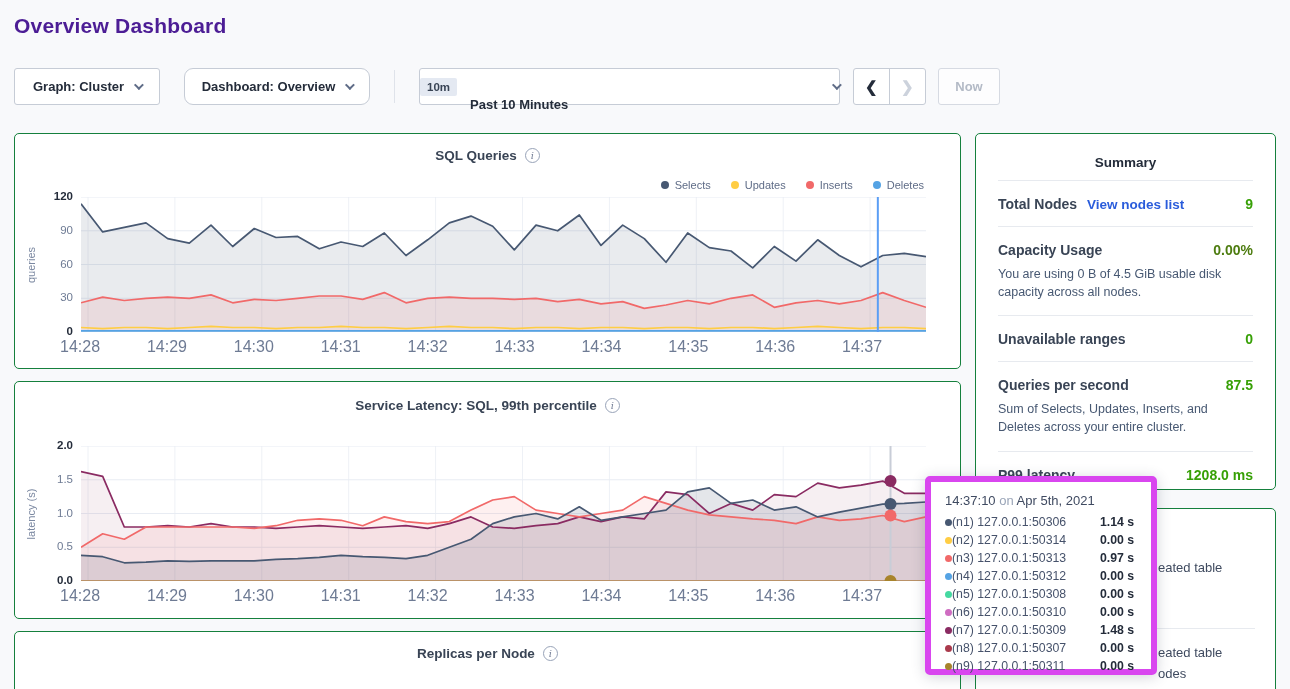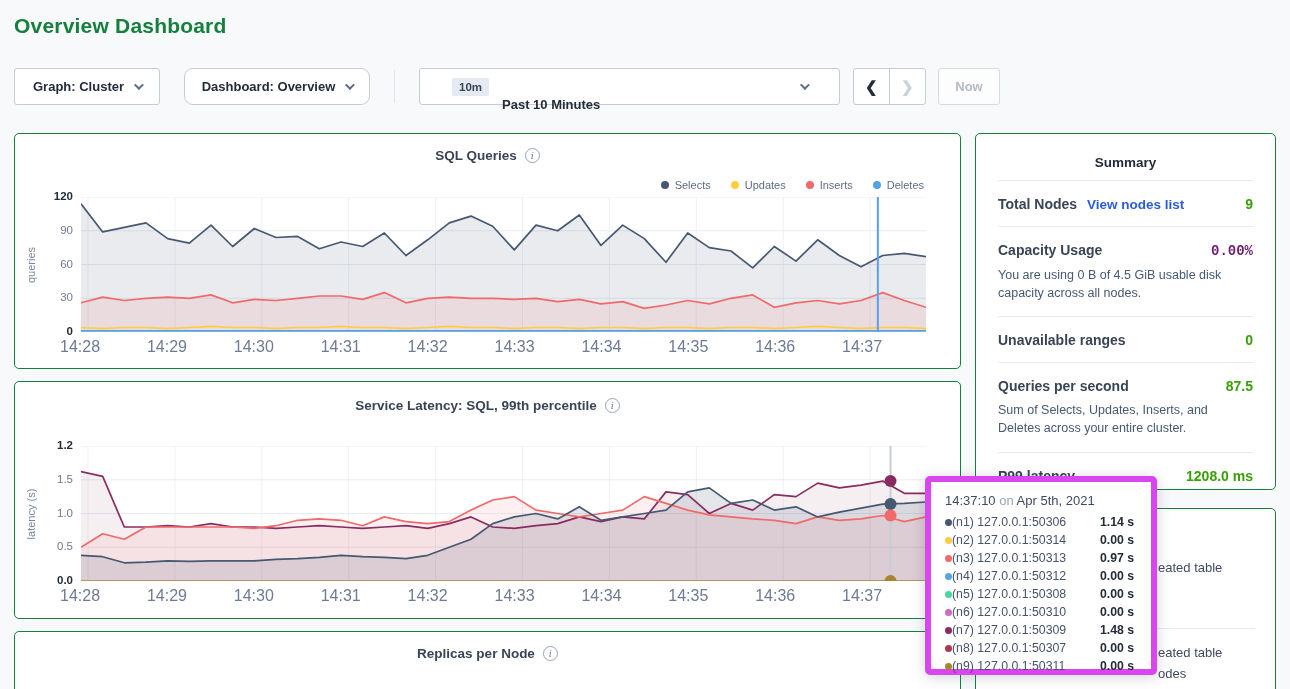--- a/index.html
+++ b/index.html
@@ -3,31 +3,31 @@
 <meta charset="utf-8">
 <style>
   * { margin:0; padding:0; box-sizing:border-box; }
   html,body { width:1290px; height:689px; }
   body {
     position:relative; overflow:hidden;
     background:#f8f9fb;
     font-family:"Liberation Sans", sans-serif;
     color:#394455;
   }
-  .page-title { position:absolute; left:14px; top:14px; font-size:21px; font-weight:700; color:#15803d; letter-spacing:.2px; }
+  .page-title { position:absolute; left:14px; top:14px; font-size:21px; font-weight:700; color:#4c1d95; letter-spacing:.2px; }
 
   
   .btnbox { position:absolute; top:68px; height:37px; background:#fff; border:1px solid #c6ccd6; border-radius:3px;
             display:flex; align-items:center; font-size:13px; font-weight:700; color:#242c3a; cursor:pointer; }
   .dd1 { left:14px;  width:146px; justify-content:center; gap:10px; }
   .dd2 { left:184px; width:186px; justify-content:center; gap:10px;border-radius:9px; }
   .chev { width:7px; height:7px; border-right:2px solid #5f6c87; border-bottom:2px solid #5f6c87;
           transform:rotate(45deg) translateY(-2px); display:inline-block; }
   .vdiv { position:absolute; left:394px; top:70px; width:1px; height:33px; background:#dfe3ea; }
-  .timesel { left:419px; width:421px; padding:0 32px; }
+  .timesel { left:419px; width:421px; padding:0 0; }
   .badge-10m { background:#e4e9f2; color:#394455; border-radius:2px; font-size:11.5px; font-weight:700;
                padding:3px 7px; margin-right:13px; }
   .timesel .lbl { flex:1; text-align:left;margin-top:35px; }
   .arrowgrp { left:853px; width:73px; padding:0; overflow:hidden; }
   .arrowgrp .cell { width:36.5px; height:100%; display:flex; align-items:center; justify-content:center;
                     font-size:15px; font-weight:700; }
   .arrowgrp .cell.prev { color:#242c3a; border-right:1px solid #c6ccd6; }
   .arrowgrp .cell.next { color:#ccd2dc; }
   .nowbtn { left:938px; width:62px; justify-content:center; color:#b3bac6; background:#fdfdfe; border-color:#d6dae2; }
 
@@ -215,21 +215,21 @@
         <line x1="809.51" x2="809.51" y1="0" y2="135" stroke="#c8cdd7" stroke-width="2"></line>
         <circle cx="809.51" cy="35.099999999999994" r="6" fill="#8a2b62"></circle>
         <circle cx="809.51" cy="58.05000000000001" r="6" fill="#475872"></circle>
         <circle cx="809.51" cy="69.525" r="6" fill="#f16969"></circle>
         <circle cx="809.51" cy="135" r="6" fill="#a8842c"></circle>
       </svg>
       <div class="ytick strong" style="top: 128px;">0.0</div>
       <div class="ytick" style="top: 94.25px;">0.5</div>
       <div class="ytick" style="top: 60.5px;">1.0</div>
       <div class="ytick" style="top: 26.75px;">1.5</div>
-      <div class="ytick strong" style="top: -7px;">1.2</div>
+      <div class="ytick strong" style="top: -7px;">2.0</div>
       <div class="xtick" style="left: -21px;">14:28</div>
       <div class="xtick" style="left: 65.9px;">14:29</div>
       <div class="xtick" style="left: 152.8px;">14:30</div>
       <div class="xtick" style="left: 239.7px;">14:31</div>
       <div class="xtick" style="left: 326.6px;">14:32</div>
       <div class="xtick" style="left: 413.5px;">14:33</div>
       <div class="xtick" style="left: 500.4px;">14:34</div>
       <div class="xtick" style="left: 587.3px;">14:35</div>
       <div class="xtick" style="left: 674.2px;">14:36</div>
       <div class="xtick" style="left: 761.1px;">14:37</div>
@@ -251,21 +251,21 @@
       <div class="srow-main">
         <span class="srow-label">Total Nodes</span>
         <span class="srow-link" style="color:#2a5cdb;">View nodes list</span>
         <span class="srow-value" style="color:#37a006;">9</span>
       </div>
     </div>
 
     <div class="srow">
       <div class="srow-main">
         <span class="srow-label">Capacity Usage</span>
-        <span class="srow-value" style="color:#701a75;font-family:Liberation Mono, monospace;">0.00%</span>
+        <span class="srow-value" style="color:#4d7c0f;">0.00%</span>
       </div>
       <div class="srow-desc">You are using 0 B of 4.5 GiB usable disk capacity across all nodes.</div>
     </div>
 
     <div class="srow">
       <div class="srow-main">
         <span class="srow-label">Unavailable ranges</span>
         <span class="srow-value" style="color:#37a006;">0</span>
       </div>
     </div>

